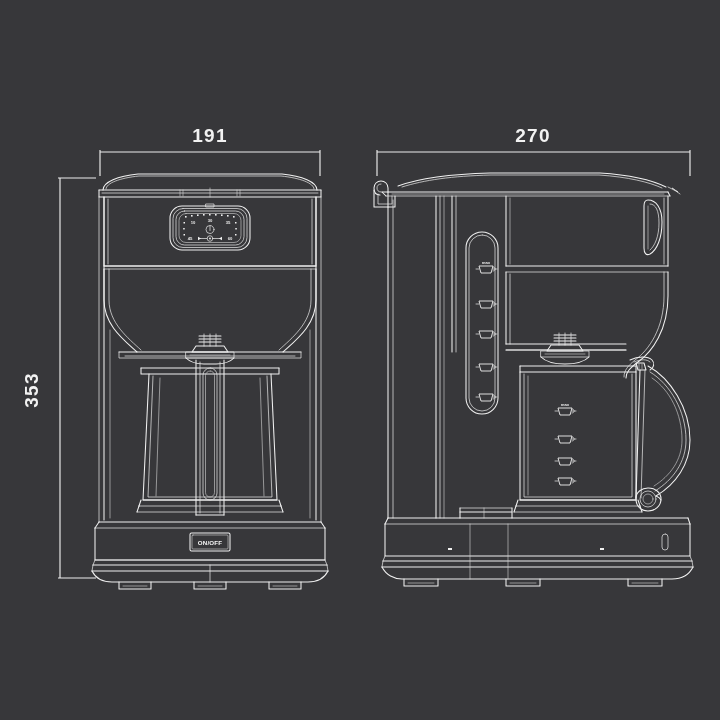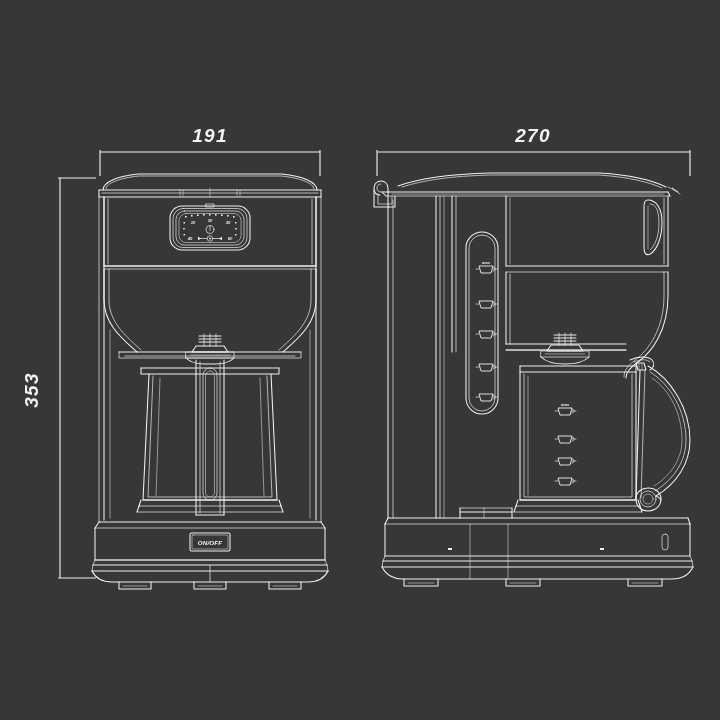--- a/index.html
+++ b/index.html
@@ -11,21 +11,20 @@
     width: 720px; height: 720px;
     font-family: "Liberation Sans", sans-serif;
     overflow: hidden;
     position: relative;
   }
   #stage {
     position: absolute;
     inset: 0;
     width: 608px;
     height: 720px;
-    font-style: italic;
   }
   svg#drawing {
     display: block;
     width: 720px;
     height: 720px;
   }
   .dim-text {
     fill: #f2f2f2;
     font-family: "Liberation Sans", sans-serif;
     font-size: 19px;

